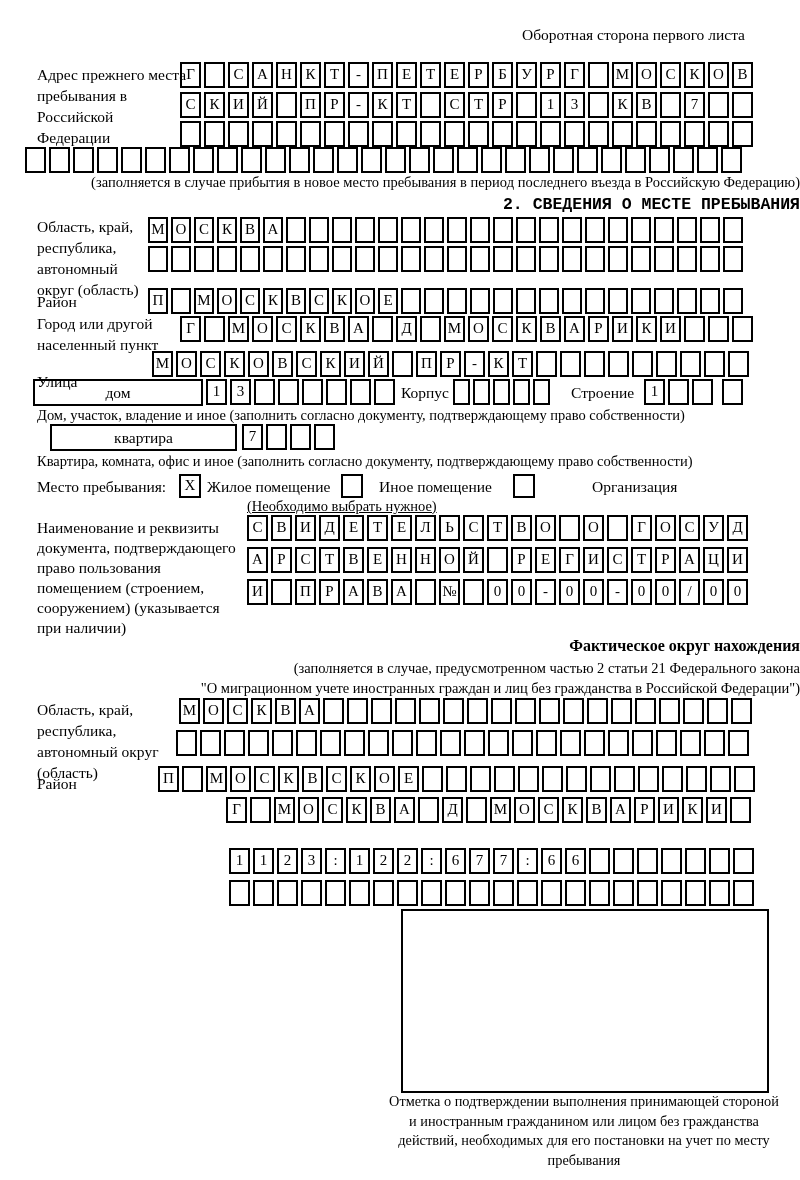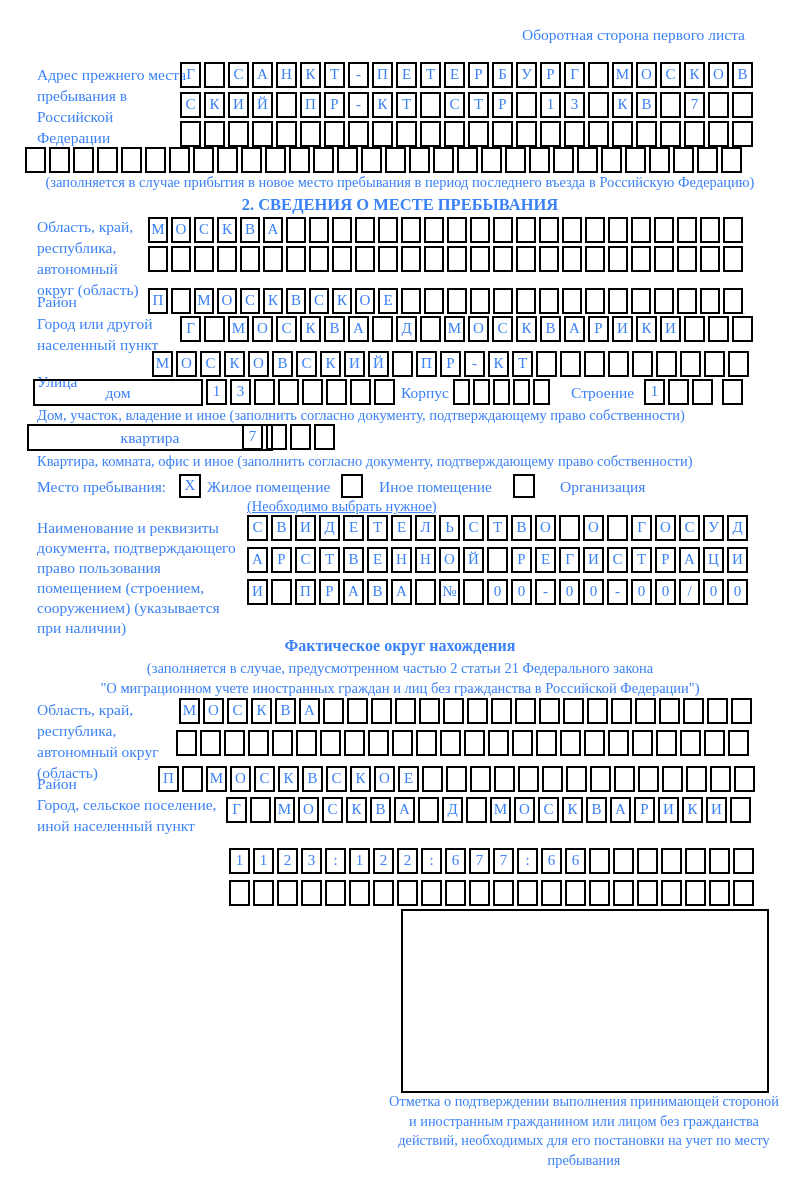--- a/index.html
+++ b/index.html
@@ -1,21 +1,21 @@
 <!DOCTYPE html>
 <html><head>
 <meta charset="utf-8">
 <style>
   html,body{margin:0;padding:0;background:#fff;}
   #page{position:relative;width:800px;height:1180px;background:#ffffff;
-        font-family:"Liberation Serif","DejaVu Serif",serif;color:#3b82f6;overflow:hidden;}
+        font-family:"Liberation Serif","DejaVu Serif",serif;color:#000000;overflow:hidden;}
   .abs{position:absolute;}
   .lbl{font-size:15.5px;line-height:21px;}
   .cap{font-size:14.5px;}
-  .center{left:0;width:800px;text-align:center;}
+  .center{left:0;width:800px;text-align:right;}
   .bold{font-weight:bold;}
   .cellrow{position:absolute;white-space:nowrap;font-size:0;}
   .cell{display:inline-block;box-sizing:border-box;width:21px;height:26px;border:2px solid #000;
         margin-right:3px;text-align:center;font-size:15px;line-height:21px;vertical-align:top;}
   .tight .cell{width:20px;}
   .narrow .cell{width:17px;}
   .row-stroenie .cell:last-child{margin-left:6px;}
   .widebox{position:absolute;box-sizing:border-box;border:2px solid #000;text-align:center;
            font-size:15.5px;line-height:23px;height:27px;}
   .chk{position:absolute;box-sizing:border-box;width:22px;height:24px;border:2px solid #000;
@@ -29,21 +29,21 @@
 
   <div class="abs lbl" style="top:24px;right:55px;">Оборотная сторона первого листа</div>
 
   <div class="abs lbl" style="left:37px;top:64px;width:150px;">Адрес прежнего места пребывания в Российской Федерации</div>
   <div class="cellrow" style="left:180px;top:62px;"><span class="cell">Г</span><span class="cell"></span><span class="cell">С</span><span class="cell">А</span><span class="cell">Н</span><span class="cell">К</span><span class="cell">Т</span><span class="cell">-</span><span class="cell">П</span><span class="cell">Е</span><span class="cell">Т</span><span class="cell">Е</span><span class="cell">Р</span><span class="cell">Б</span><span class="cell">У</span><span class="cell">Р</span><span class="cell">Г</span><span class="cell"></span><span class="cell">М</span><span class="cell">О</span><span class="cell">С</span><span class="cell">К</span><span class="cell">О</span><span class="cell">В</span></div>
   <div class="cellrow" style="left:180px;top:92px;"><span class="cell">С</span><span class="cell">К</span><span class="cell">И</span><span class="cell">Й</span><span class="cell"></span><span class="cell">П</span><span class="cell">Р</span><span class="cell">-</span><span class="cell">К</span><span class="cell">Т</span><span class="cell"></span><span class="cell">С</span><span class="cell">Т</span><span class="cell">Р</span><span class="cell"></span><span class="cell">1</span><span class="cell">3</span><span class="cell"></span><span class="cell">К</span><span class="cell">В</span><span class="cell"></span><span class="cell">7</span><span class="cell"></span><span class="cell"></span></div>
   <div class="cellrow" style="left:180px;top:121px;"><span class="cell"></span><span class="cell"></span><span class="cell"></span><span class="cell"></span><span class="cell"></span><span class="cell"></span><span class="cell"></span><span class="cell"></span><span class="cell"></span><span class="cell"></span><span class="cell"></span><span class="cell"></span><span class="cell"></span><span class="cell"></span><span class="cell"></span><span class="cell"></span><span class="cell"></span><span class="cell"></span><span class="cell"></span><span class="cell"></span><span class="cell"></span><span class="cell"></span><span class="cell"></span><span class="cell"></span></div>
   <div class="cellrow" style="left:25px;top:147px;"><span class="cell"></span><span class="cell"></span><span class="cell"></span><span class="cell"></span><span class="cell"></span><span class="cell"></span><span class="cell"></span><span class="cell"></span><span class="cell"></span><span class="cell"></span><span class="cell"></span><span class="cell"></span><span class="cell"></span><span class="cell"></span><span class="cell"></span><span class="cell"></span><span class="cell"></span><span class="cell"></span><span class="cell"></span><span class="cell"></span><span class="cell"></span><span class="cell"></span><span class="cell"></span><span class="cell"></span><span class="cell"></span><span class="cell"></span><span class="cell"></span><span class="cell"></span><span class="cell"></span><span class="cell"></span></div>
   <div class="abs cap center" style="top:174px;">(заполняется в случае прибытия в новое место пребывания в период последнего въезда в Российскую Федерацию)</div>
 
-  <div class="abs bold center" style="top:195px;font-size:16.5px;">2. СВЕДЕНИЯ О МЕСТЕ ПРЕБЫВАНИЯ</div>
+  <div class="abs bold center" style="top:195px;font-size:16.5px;font-family:Liberation Mono, monospace;">2. СВЕДЕНИЯ О МЕСТЕ ПРЕБЫВАНИЯ</div>
 
   <div class="abs lbl" style="left:37px;top:216px;width:115px;">Область, край, республика, автономный округ (область)</div>
   <div class="cellrow tight" style="left:148px;top:217px;"><span class="cell">М</span><span class="cell">О</span><span class="cell">С</span><span class="cell">К</span><span class="cell">В</span><span class="cell">А</span><span class="cell"></span><span class="cell"></span><span class="cell"></span><span class="cell"></span><span class="cell"></span><span class="cell"></span><span class="cell"></span><span class="cell"></span><span class="cell"></span><span class="cell"></span><span class="cell"></span><span class="cell"></span><span class="cell"></span><span class="cell"></span><span class="cell"></span><span class="cell"></span><span class="cell"></span><span class="cell"></span><span class="cell"></span><span class="cell"></span></div>
   <div class="cellrow tight" style="left:148px;top:246px;"><span class="cell"></span><span class="cell"></span><span class="cell"></span><span class="cell"></span><span class="cell"></span><span class="cell"></span><span class="cell"></span><span class="cell"></span><span class="cell"></span><span class="cell"></span><span class="cell"></span><span class="cell"></span><span class="cell"></span><span class="cell"></span><span class="cell"></span><span class="cell"></span><span class="cell"></span><span class="cell"></span><span class="cell"></span><span class="cell"></span><span class="cell"></span><span class="cell"></span><span class="cell"></span><span class="cell"></span><span class="cell"></span><span class="cell"></span></div>
 
   <div class="abs lbl" style="left:37px;top:291px;">Район</div>
   <div class="cellrow tight" style="left:148px;top:288px;"><span class="cell">П</span><span class="cell"></span><span class="cell">М</span><span class="cell">О</span><span class="cell">С</span><span class="cell">К</span><span class="cell">В</span><span class="cell">С</span><span class="cell">К</span><span class="cell">О</span><span class="cell">Е</span><span class="cell"></span><span class="cell"></span><span class="cell"></span><span class="cell"></span><span class="cell"></span><span class="cell"></span><span class="cell"></span><span class="cell"></span><span class="cell"></span><span class="cell"></span><span class="cell"></span><span class="cell"></span><span class="cell"></span><span class="cell"></span><span class="cell"></span></div>
 
   <div class="abs lbl" style="left:37px;top:313px;width:155px;">Город или другой населенный пункт</div>
   <div class="cellrow" style="left:180px;top:316px;"><span class="cell">Г</span><span class="cell"></span><span class="cell">М</span><span class="cell">О</span><span class="cell">С</span><span class="cell">К</span><span class="cell">В</span><span class="cell">А</span><span class="cell"></span><span class="cell">Д</span><span class="cell"></span><span class="cell">М</span><span class="cell">О</span><span class="cell">С</span><span class="cell">К</span><span class="cell">В</span><span class="cell">А</span><span class="cell">Р</span><span class="cell">И</span><span class="cell">К</span><span class="cell">И</span><span class="cell"></span><span class="cell"></span><span class="cell"></span></div>
@@ -52,50 +52,49 @@
   <div class="cellrow" style="left:152px;top:351px;"><span class="cell">М</span><span class="cell">О</span><span class="cell">С</span><span class="cell">К</span><span class="cell">О</span><span class="cell">В</span><span class="cell">С</span><span class="cell">К</span><span class="cell">И</span><span class="cell">Й</span><span class="cell"></span><span class="cell">П</span><span class="cell">Р</span><span class="cell">-</span><span class="cell">К</span><span class="cell">Т</span><span class="cell"></span><span class="cell"></span><span class="cell"></span><span class="cell"></span><span class="cell"></span><span class="cell"></span><span class="cell"></span><span class="cell"></span><span class="cell"></span></div>
 
   <div class="widebox" style="left:33px;top:379px;width:170px;">дом</div>
   <div class="cellrow" style="left:206px;top:379px;"><span class="cell">1</span><span class="cell">3</span><span class="cell"></span><span class="cell"></span><span class="cell"></span><span class="cell"></span><span class="cell"></span><span class="cell"></span></div>
   <div class="abs lbl" style="left:401px;top:382px;">Корпус</div>
   <div class="cellrow narrow" style="left:453px;top:379px;"><span class="cell"></span><span class="cell"></span><span class="cell"></span><span class="cell"></span><span class="cell"></span></div>
   <div class="abs lbl" style="left:571px;top:382px;">Строение</div>
   <div class="cellrow row-stroenie" style="left:644px;top:379px;"><span class="cell">1</span><span class="cell"></span><span class="cell"></span><span class="cell"></span></div>
   <div class="abs cap" style="left:37px;top:407px;">Дом, участок, владение и иное (заполнить согласно документу, подтверждающему право собственности)</div>
 
-  <div class="widebox" style="left:27px;top:424px;width:246px;">квартира</div>
+  <div class="widebox" style="left:50px;top:424px;width:187px;">квартира</div>
   <div class="cellrow" style="left:242px;top:424px;"><span class="cell">7</span><span class="cell"></span><span class="cell"></span><span class="cell"></span></div>
   <div class="abs cap" style="left:37px;top:453px;">Квартира, комната, офис и иное (заполнить согласно документу, подтверждающему право собственности)</div>
 
   <div class="abs lbl" style="left:37px;top:476px;">Место пребывания:</div>
   <div class="chk" style="left:179px;top:474px;">X</div>
   <div class="abs lbl" style="left:207px;top:476px;">Жилое помещение</div>
   <div class="chk" style="left:341px;top:474px;"></div>
   <div class="abs lbl" style="left:379px;top:476px;">Иное помещение</div>
   <div class="chk" style="left:513px;top:474px;"></div>
-  <div class="abs lbl" style="left:560px;top:476px;">Организация</div>
+  <div class="abs lbl" style="left:592px;top:476px;">Организация</div>
   <div class="abs cap" style="left:247px;top:498px;text-decoration:underline;">(Необходимо выбрать нужное)</div>
 
   <div class="abs lbl" style="left:37px;top:518px;width:210px;line-height:20px;">Наименование и реквизиты документа, подтверждающего право пользования помещением (строением, сооружением) (указывается при наличии)</div>
   <div class="cellrow" style="left:247px;top:515px;"><span class="cell">С</span><span class="cell">В</span><span class="cell">И</span><span class="cell">Д</span><span class="cell">Е</span><span class="cell">Т</span><span class="cell">Е</span><span class="cell">Л</span><span class="cell">Ь</span><span class="cell">С</span><span class="cell">Т</span><span class="cell">В</span><span class="cell">О</span><span class="cell"></span><span class="cell">О</span><span class="cell"></span><span class="cell">Г</span><span class="cell">О</span><span class="cell">С</span><span class="cell">У</span><span class="cell">Д</span></div>
   <div class="cellrow" style="left:247px;top:547px;"><span class="cell">А</span><span class="cell">Р</span><span class="cell">С</span><span class="cell">Т</span><span class="cell">В</span><span class="cell">Е</span><span class="cell">Н</span><span class="cell">Н</span><span class="cell">О</span><span class="cell">Й</span><span class="cell"></span><span class="cell">Р</span><span class="cell">Е</span><span class="cell">Г</span><span class="cell">И</span><span class="cell">С</span><span class="cell">Т</span><span class="cell">Р</span><span class="cell">А</span><span class="cell">Ц</span><span class="cell">И</span></div>
   <div class="cellrow" style="left:247px;top:579px;"><span class="cell">И</span><span class="cell"></span><span class="cell">П</span><span class="cell">Р</span><span class="cell">А</span><span class="cell">В</span><span class="cell">А</span><span class="cell"></span><span class="cell">№</span><span class="cell"></span><span class="cell">0</span><span class="cell">0</span><span class="cell">-</span><span class="cell">0</span><span class="cell">0</span><span class="cell">-</span><span class="cell">0</span><span class="cell">0</span><span class="cell">/</span><span class="cell">0</span><span class="cell">0</span></div>
 
   <div class="abs bold center" style="top:637px;font-size:16px;">Фактическое округ нахождения</div>
   <div class="abs cap center" style="top:660px;">(заполняется в случае, предусмотренном частью 2 статьи 21 Федерального закона</div>
   <div class="abs cap center" style="top:680px;">"О миграционном учете иностранных граждан и лиц без гражданства в Российской Федерации")</div>
 
   <div class="abs lbl" style="left:37px;top:699px;width:145px;">Область, край, республика, автономный округ (область)</div>
   <div class="cellrow" style="left:179px;top:698px;"><span class="cell">М</span><span class="cell">О</span><span class="cell">С</span><span class="cell">К</span><span class="cell">В</span><span class="cell">А</span><span class="cell"></span><span class="cell"></span><span class="cell"></span><span class="cell"></span><span class="cell"></span><span class="cell"></span><span class="cell"></span><span class="cell"></span><span class="cell"></span><span class="cell"></span><span class="cell"></span><span class="cell"></span><span class="cell"></span><span class="cell"></span><span class="cell"></span><span class="cell"></span><span class="cell"></span><span class="cell"></span></div>
   <div class="cellrow" style="left:176px;top:730px;"><span class="cell"></span><span class="cell"></span><span class="cell"></span><span class="cell"></span><span class="cell"></span><span class="cell"></span><span class="cell"></span><span class="cell"></span><span class="cell"></span><span class="cell"></span><span class="cell"></span><span class="cell"></span><span class="cell"></span><span class="cell"></span><span class="cell"></span><span class="cell"></span><span class="cell"></span><span class="cell"></span><span class="cell"></span><span class="cell"></span><span class="cell"></span><span class="cell"></span><span class="cell"></span><span class="cell"></span></div>
 
   <div class="abs lbl" style="left:37px;top:773px;">Район</div>
   <div class="cellrow" style="left:158px;top:766px;"><span class="cell">П</span><span class="cell"></span><span class="cell">М</span><span class="cell">О</span><span class="cell">С</span><span class="cell">К</span><span class="cell">В</span><span class="cell">С</span><span class="cell">К</span><span class="cell">О</span><span class="cell">Е</span><span class="cell"></span><span class="cell"></span><span class="cell"></span><span class="cell"></span><span class="cell"></span><span class="cell"></span><span class="cell"></span><span class="cell"></span><span class="cell"></span><span class="cell"></span><span class="cell"></span><span class="cell"></span><span class="cell"></span><span class="cell"></span></div>
 
-  <div class="abs lbl" style="left:37px;top:794px;width:195px;">Город, сельское поселение, иной населенный пункт</div>
   <div class="cellrow" style="left:226px;top:797px;"><span class="cell">Г</span><span class="cell"></span><span class="cell">М</span><span class="cell">О</span><span class="cell">С</span><span class="cell">К</span><span class="cell">В</span><span class="cell">А</span><span class="cell"></span><span class="cell">Д</span><span class="cell"></span><span class="cell">М</span><span class="cell">О</span><span class="cell">С</span><span class="cell">К</span><span class="cell">В</span><span class="cell">А</span><span class="cell">Р</span><span class="cell">И</span><span class="cell">К</span><span class="cell">И</span><span class="cell"></span></div>
 
   <div class="cellrow" style="left:229px;top:848px;"><span class="cell">1</span><span class="cell">1</span><span class="cell">2</span><span class="cell">3</span><span class="cell">:</span><span class="cell">1</span><span class="cell">2</span><span class="cell">2</span><span class="cell">:</span><span class="cell">6</span><span class="cell">7</span><span class="cell">7</span><span class="cell">:</span><span class="cell">6</span><span class="cell">6</span><span class="cell"></span><span class="cell"></span><span class="cell"></span><span class="cell"></span><span class="cell"></span><span class="cell"></span><span class="cell"></span></div>
   <div class="cellrow" style="left:229px;top:880px;"><span class="cell"></span><span class="cell"></span><span class="cell"></span><span class="cell"></span><span class="cell"></span><span class="cell"></span><span class="cell"></span><span class="cell"></span><span class="cell"></span><span class="cell"></span><span class="cell"></span><span class="cell"></span><span class="cell"></span><span class="cell"></span><span class="cell"></span><span class="cell"></span><span class="cell"></span><span class="cell"></span><span class="cell"></span><span class="cell"></span><span class="cell"></span><span class="cell"></span></div>
 
   <div class="stampbox" style="left:401px;top:909px;width:364px;height:180px;"></div>
   <div class="abs cap" style="left:388px;top:1092px;width:392px;text-align:center;line-height:19.5px;font-size:14.3px;">Отметка о подтверждении выполнения принимающей стороной и иностранным гражданином или лицом без гражданства действий, необходимых для его постановки на учет по месту пребывания</div>
 
 </div>
 

